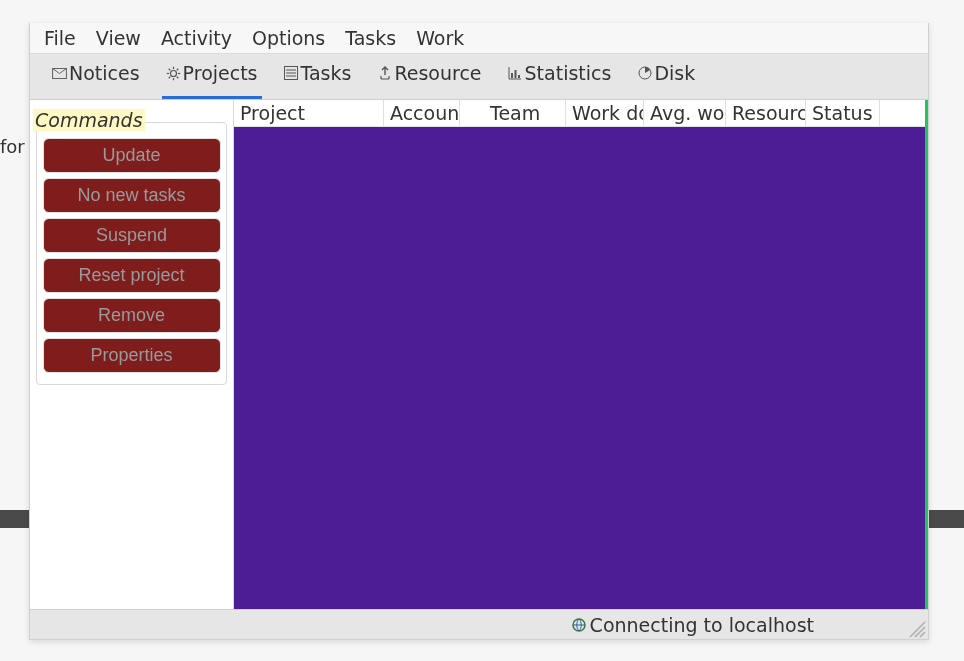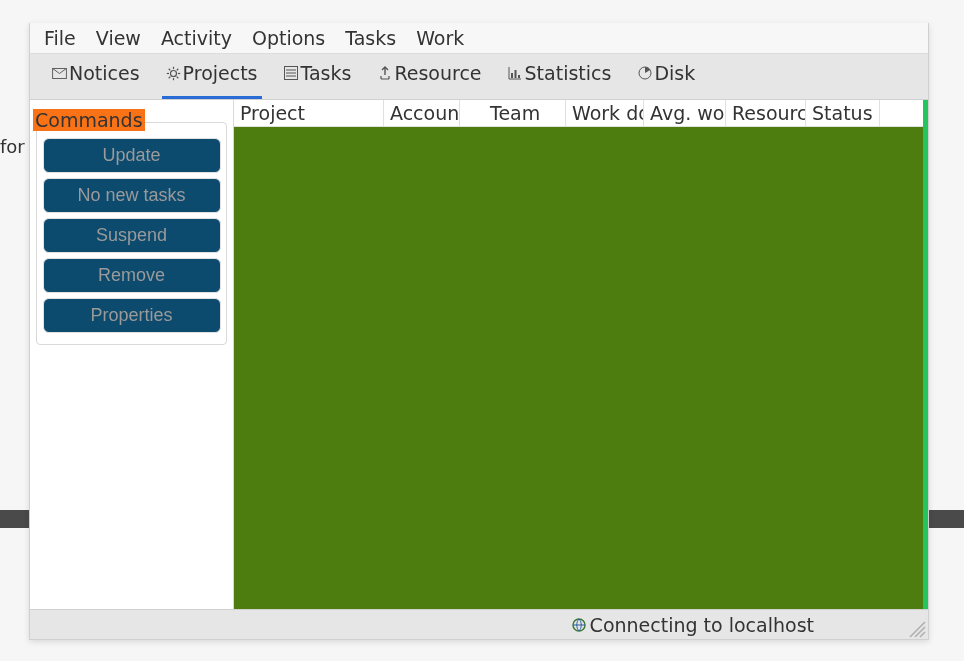--- a/index.html
+++ b/index.html
@@ -101,45 +101,46 @@
   .commands-fieldset {
     border: 1px solid #d9d9d9;
     border-radius: 4px;
     padding: 10px 4px 6px 4px;
     position: relative;
   }
   .commands-legend {
     position: absolute;
     top: -14px;
     left: -4px;
-    background: #f97316;
+    background: #fef9c3;
     padding: 0 2px;
     font-size: 19px;
     color: #333;
+    font-style: italic;
   }
   .cmd-btn {
     display: block;
     width: 178px;
     margin: 5px auto;
     padding: 6px 4px;
     text-align: center;
     font-size: 18px;
     color: #9a9a9a;
-    background: #0c4a6e;
+    background: #7f1d1d;
     border: 1px solid #e2e2e2;
     border-radius: 6px;
     cursor: not-allowed;
   }
   
   .table-area {
     flex: 1 1 auto;
     display: flex;
     flex-direction: column;
-    border-right: 5px solid #22c55e;
-    background: #4d7c0f;
+    border-right: 3px solid #22c55e;
+    background: #4c1d95;
     gap: 45px;
   }
   .table-header {
     display: flex;
     border-bottom: 1px solid #e0e0e0;
     font-size: 19px;
     color: #333;
     background: #fff;
   }
   .th {
@@ -278,20 +279,21 @@
 
   <div class="content">
 
     <div class="commands-panel">
       <div style="height:16px"></div>
       <div class="commands-fieldset">
         <div class="commands-legend">Commands</div>
         <button class="cmd-btn" disabled="">Update</button>
         <button class="cmd-btn" disabled="">No new tasks</button>
         <button class="cmd-btn" disabled="">Suspend</button>
+        <button class="cmd-btn" disabled="">Reset project</button>
         <button class="cmd-btn" disabled="">Remove</button>
         <button class="cmd-btn" disabled="">Properties</button>
       </div>
     </div>
 
     <div class="table-area">
       <div class="table-header">
         <div class="th col-project">Project</div>
         <div class="th col-account">Account</div>
         <div class="th col-team">Team</div>

